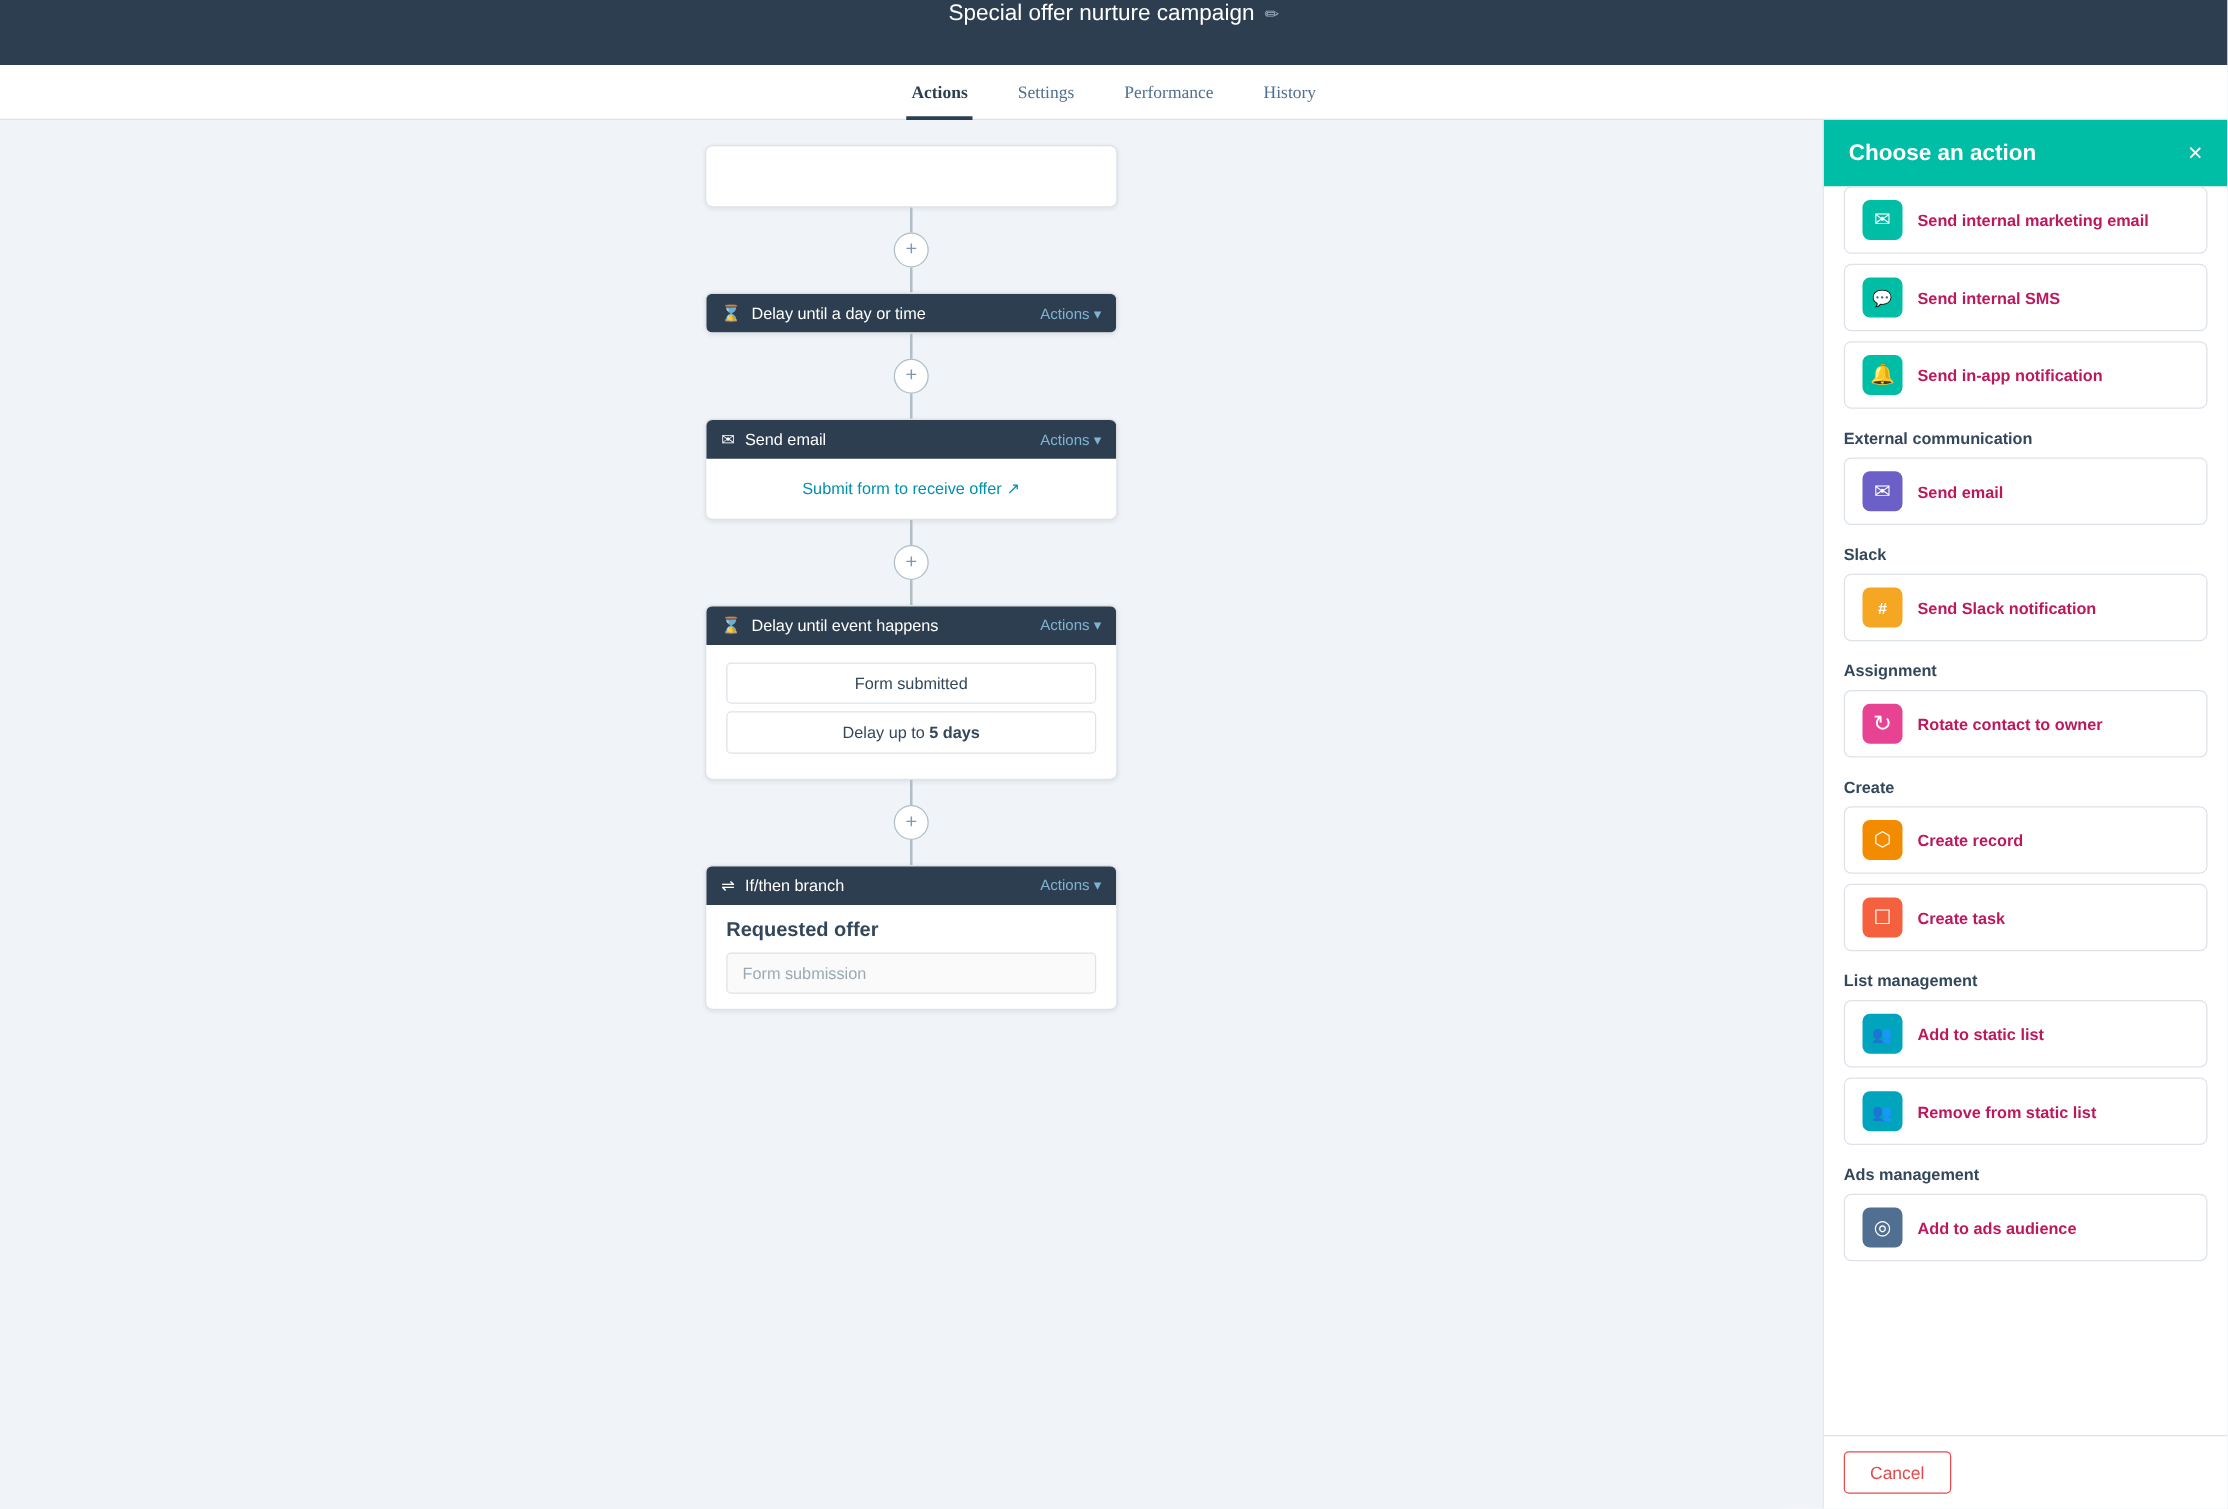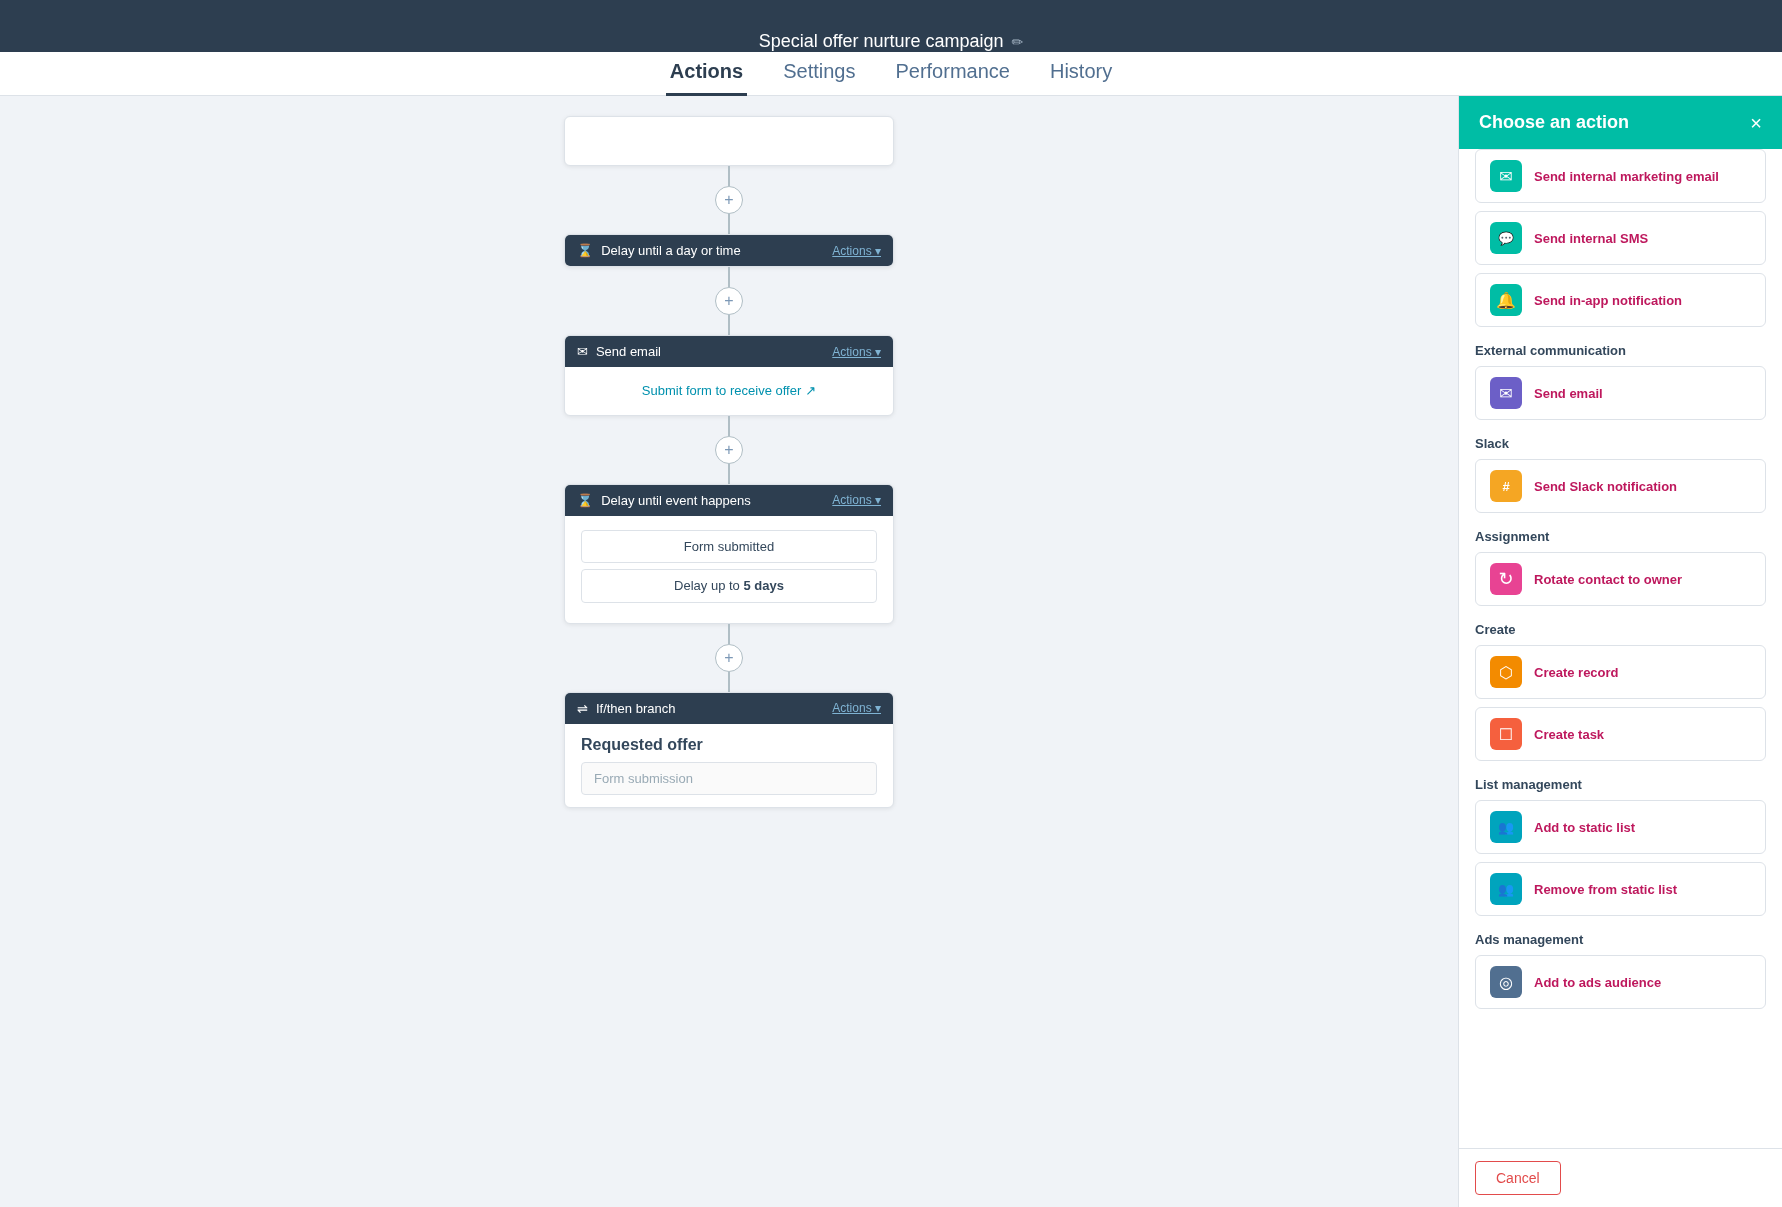--- a/index.html
+++ b/index.html
@@ -3,21 +3,21 @@
   <meta charset="utf-8">
   <style>
     * { box-sizing: border-box; margin: 0; padding: 0; }
     body { font-family: -apple-system, BlinkMacSystemFont, 'Segoe UI', Helvetica, Arial, sans-serif; font-size: 14px; background: #f5f8fa; display: flex; flex-direction: column; height: 1207px; overflow: hidden; }
 
     
     .top-bar {
       background: #2d3e50;
       height: 52px;
       display: flex;
-      align-items: flex-end;
+      align-items: flex-start;
       justify-content: center;
       flex-shrink: 0;
     }
     .top-bar-title {
       color: #fff;
       font-size: 18px;
       font-weight: 500;
       display: flex;
       align-items: center;
       gap: 8px;
@@ -31,25 +31,26 @@
       display: flex;
       justify-content: center;
       gap: 32px;
       padding: 0 24px;
       height: 44px;
       align-items: flex-end;
       flex-shrink: 0;
     }
     .tab {
       padding: 10px 4px;
-      font-size: 20px;
+      font-size: 14px;
       color: #516f90;
       cursor: pointer;
       border-bottom: 3px solid transparent;
       margin-bottom: -1px;
+      font-family: Liberation Serif, serif;
     }
     .tab.active {
       color: #2d3e50;
       font-weight: 600;
       border-bottom: 3px solid #2d3e50;
     }
 
     
     .main-layout {
       display: flex;
@@ -142,21 +143,20 @@
       justify-content: center;
       gap: 4px;
     }
     .actions-btn {
       font-size: 12px;
       color: #7fb3d3;
       cursor: pointer;
       display: flex;
       align-items: center;
       gap: 2px;
-      text-decoration: underline;
     }
 
     .delay-detail {
       font-size: 13px;
       color: #33475b;
       line-height: 1.6;
     }
     .delay-detail strong { font-weight: 600; }
 
     .form-submitted-box, .delay-box {

